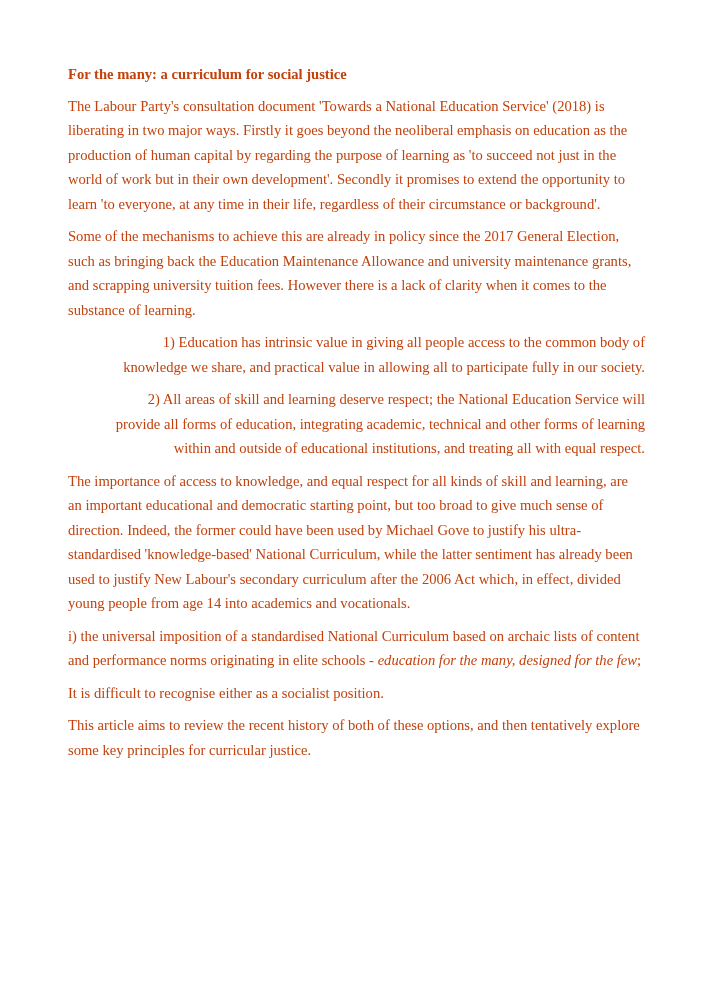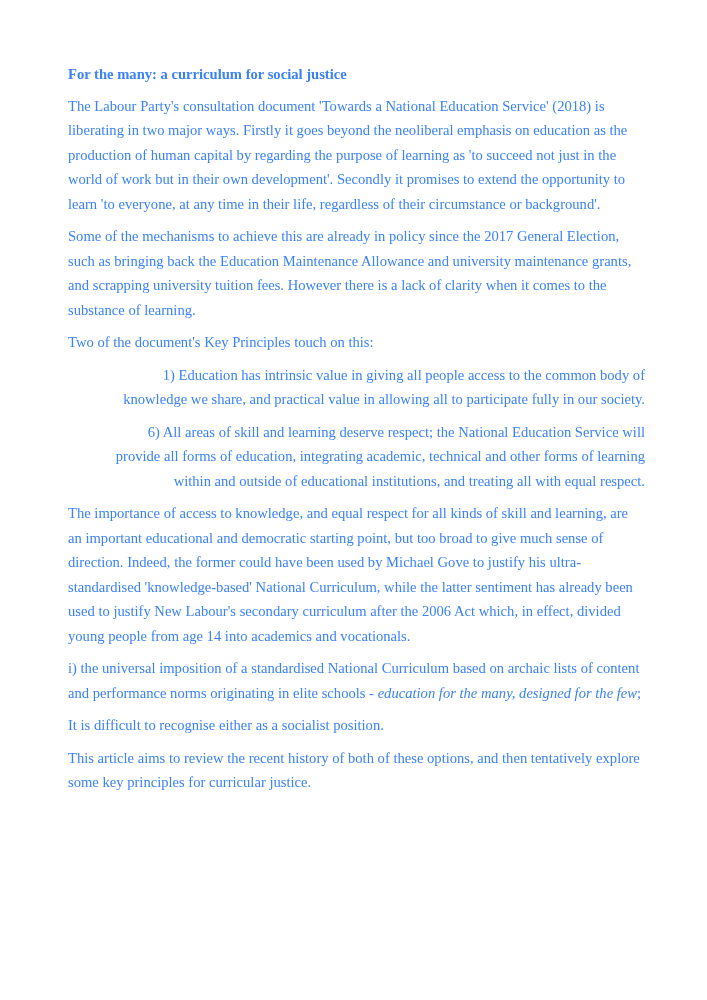--- a/index.html
+++ b/index.html
@@ -1,19 +1,19 @@
 <!DOCTYPE html>
 <html><head>
 <meta charset="utf-8">
 <style>
   html, body { margin: 0; padding: 0; background: #ffffff; }
   body { width: 707px; height: 1000px; overflow: hidden; position: relative; }
   .page {
     position: absolute; left: 0; top: 0; width: 707px; height: 1000px;
-    background: #ffffff; color: #3b82f6;
+    background: #ffffff; color: #c2410c;
     font-family: "Liberation Serif", serif;
     font-size: 14.6px;
   }
   .content { position: absolute; left: 68px; top: 62px; width: 575px; }
   h2 {
     font-family: "Liberation Serif", serif;
     font-size: 14.6px; font-weight: bold; margin: 0 0 7px 0; line-height: 24.5px;
   }
   p { margin: 0 0 8px 0; line-height: 24.5px; font-family: Liberation Serif, serif; }
   .indent { margin-left: 42px; width: 535px; text-align: right; }
@@ -21,21 +21,20 @@
   .h-last { margin-top: 0; }
 </style>
 </head>
 <body>
 
 <div class="page">
   <div class="content">
     <h2>For the many: a curriculum for social justice</h2>
     <p>The Labour Party's consultation document 'Towards a National Education Service' (2018) is liberating in two major ways. Firstly it goes beyond the neoliberal emphasis on education as the production of human capital by regarding the purpose of learning as 'to succeed not just in the world of work but in their own development'. Secondly it promises to extend the opportunity to learn 'to everyone, at any time in their life, regardless of their circumstance or background'.</p>
     <p>Some of the mechanisms to achieve this are already in policy since the 2017 General Election, such as bringing back the Education Maintenance Allowance and university maintenance grants, and scrapping university tuition fees. However there is a lack of clarity when it comes to the substance of learning.</p>
-    <p>Two of the document's Key Principles touch on this:</p>
     <p class="indent">1) Education has intrinsic value in giving all people access to the common body of knowledge we share, and practical value in allowing all to participate fully in our society.</p>
-    <p class="indent">6) All areas of skill and learning deserve respect; the National Education Service will provide all forms of education, integrating academic, technical and other forms of learning within and outside of educational institutions, and treating all with equal respect.</p>
+    <p class="indent">2) All areas of skill and learning deserve respect; the National Education Service will provide all forms of education, integrating academic, technical and other forms of learning within and outside of educational institutions, and treating all with equal respect.</p>
     <p>The importance of access to knowledge, and equal respect for all kinds of skill and learning, are an important educational and democratic starting point, but too broad to give much sense of direction. Indeed, the former could have been used by Michael Gove to justify his ultra-standardised 'knowledge-based' National Curriculum, while the latter sentiment has already been used to justify New Labour's secondary curriculum after the 2006 Act which, in effect, divided young people from age 14 into academics and vocationals.</p>
     <p><span>i) the universal imposition of a standardised National Curriculum based on archaic lists of content and performance norms originating in elite schools - </span><em>education for the many, designed for the few</em><span>;</span></p>
     <p>It is difficult to recognise either as a socialist position.</p>
     <p>This article aims to review the recent history of both of these options, and then tentatively explore some key principles for curricular justice.</p>
   </div>
 </div>
 
 </body></html>

